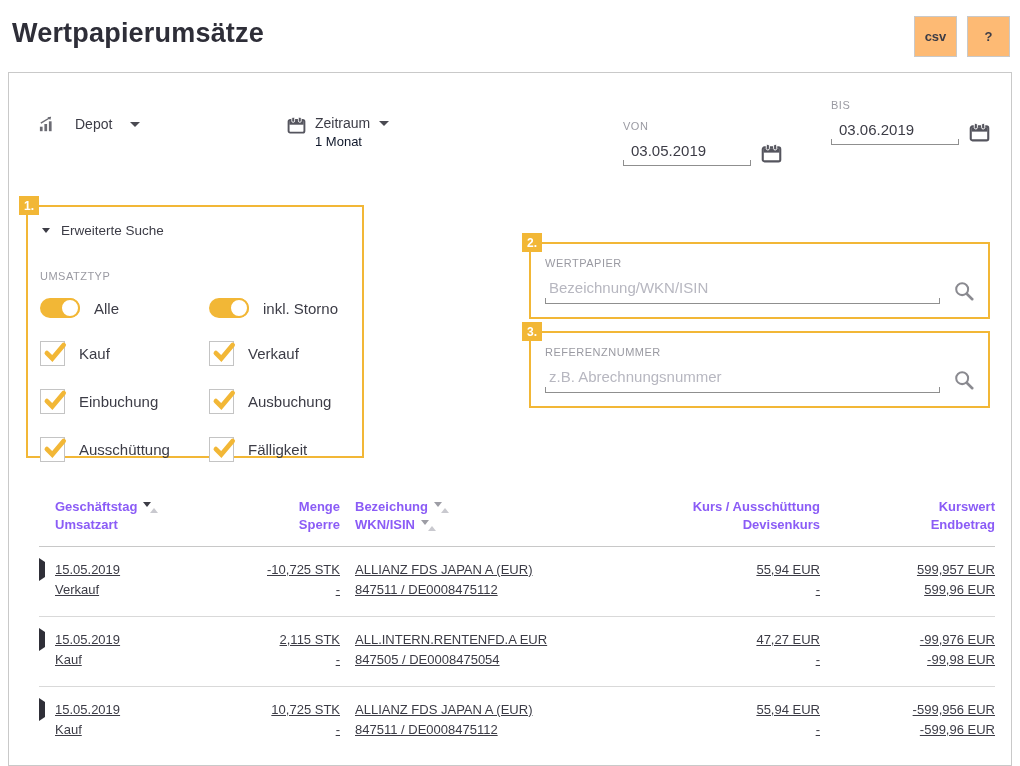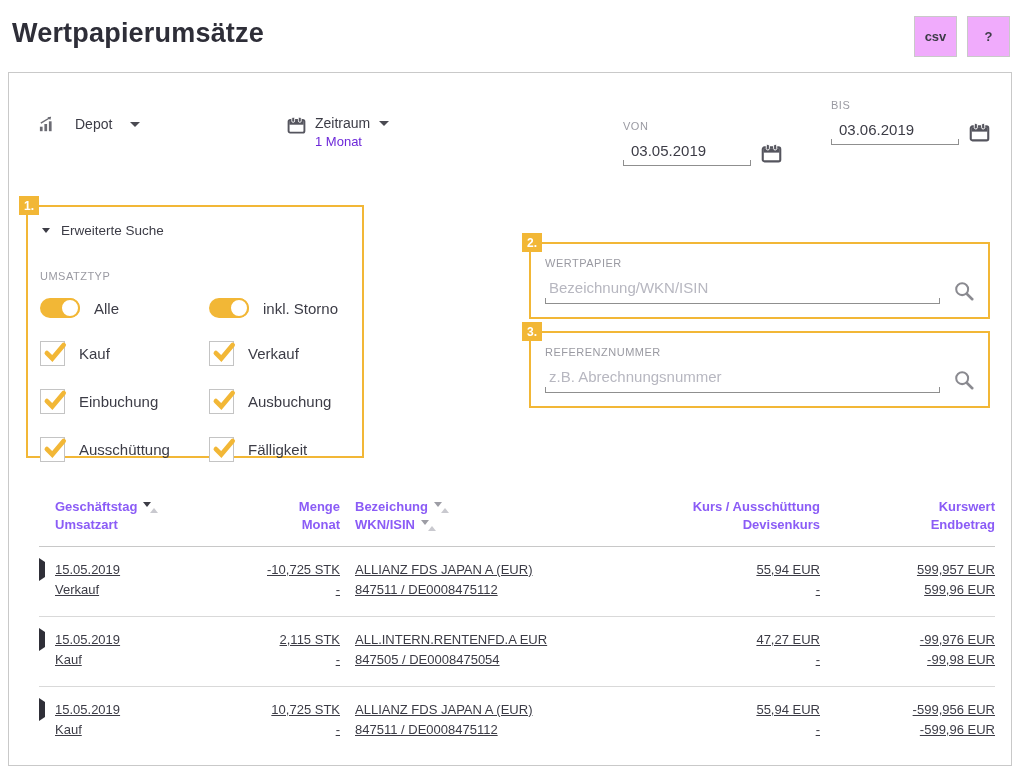--- a/index.html
+++ b/index.html
@@ -8,34 +8,34 @@
     width:1020px; height:766px; overflow:hidden;
     font-family:"Liberation Sans", sans-serif;
     background:#ffffff; color:#3c3c46;
   }
 
   
   .page-header { display:flex; align-items:flex-start; justify-content:space-between; padding:16px 10px 0 12px; height:58px; }
   .page-title { margin:2px 0 0 0; font-size:27px; font-weight:bold; color:#2e2e38; letter-spacing:0.2px; }
   .hdr-buttons { display:flex; gap:10px; }
   .hdr-btn {
-    width:43px; height:41px; background:#f0abfc; border:1px solid #c9c9c9;
+    width:43px; height:41px; background:#fdba74; border:1px solid #c9c9c9;
     font-family:"Liberation Sans", sans-serif; font-weight:bold; font-size:13px; color:#3c3c46;
     display:flex; align-items:center; justify-content:center; cursor:pointer;
   }
 
   
   .panel { position:relative; margin:14px 8px 0 8px; border:1px solid #c9c9c9; height:694px; background:#fff; }
 
   
   .filter-depot { position:absolute; left:30px; top:42px; display:flex; align-items:center; gap:18px; font-size:14px; cursor:pointer; }
   .filter-zeitraum { position:absolute; left:278px; top:42px; display:flex; align-items:flex-start; gap:9px; cursor:pointer; }
   .zr-text { display:flex; flex-direction:column; }
   .zr-row { display:flex; align-items:center; gap:9px; font-size:14px; }
-  .zr-sub { font-size:13px; color:#6d28d9; margin-top:3px; }
+  .zr-sub { font-size:13px; color:#0f172a; margin-top:3px; }
   .caret-down { width:0; height:0; border-left:5px solid transparent; border-right:5px solid transparent; border-top:5px solid #4a4a52; }
 
   .date-group { position:absolute; top:26px; }
   .dg-von { left:614px;margin-top:21px; }
   .dg-bis { left:822px; }
   .small-label { font-size:11px; color:#9a9aa2; letter-spacing:0.5px; }
   .date-row { display:flex; align-items:center; margin-top:8px; }
   .tick-wrap { position:relative; }
   .tick-wrap::before, .tick-wrap::after { content:""; position:absolute; bottom:0; width:1px; height:6px; background:#8f8f8f; }
   .tick-wrap::before { left:0; }
@@ -304,21 +304,21 @@
         </div>
         <div class="hline">
             <span>Umsatzart</span>
           </div>
       </div>
       <div class="c-menge">
         <div class="hline">
             <span>Menge</span>
           </div>
         <div class="hline">
-            <span>Monat</span>
+            <span>Sperre</span>
           </div>
       </div>
       <div class="c-name">
         <div class="hline">
           <span>Bezeichung</span>
           <span class="sort">
               <span class="s-down"></span>
               <span class="s-up"></span>
             </span>
         </div>

